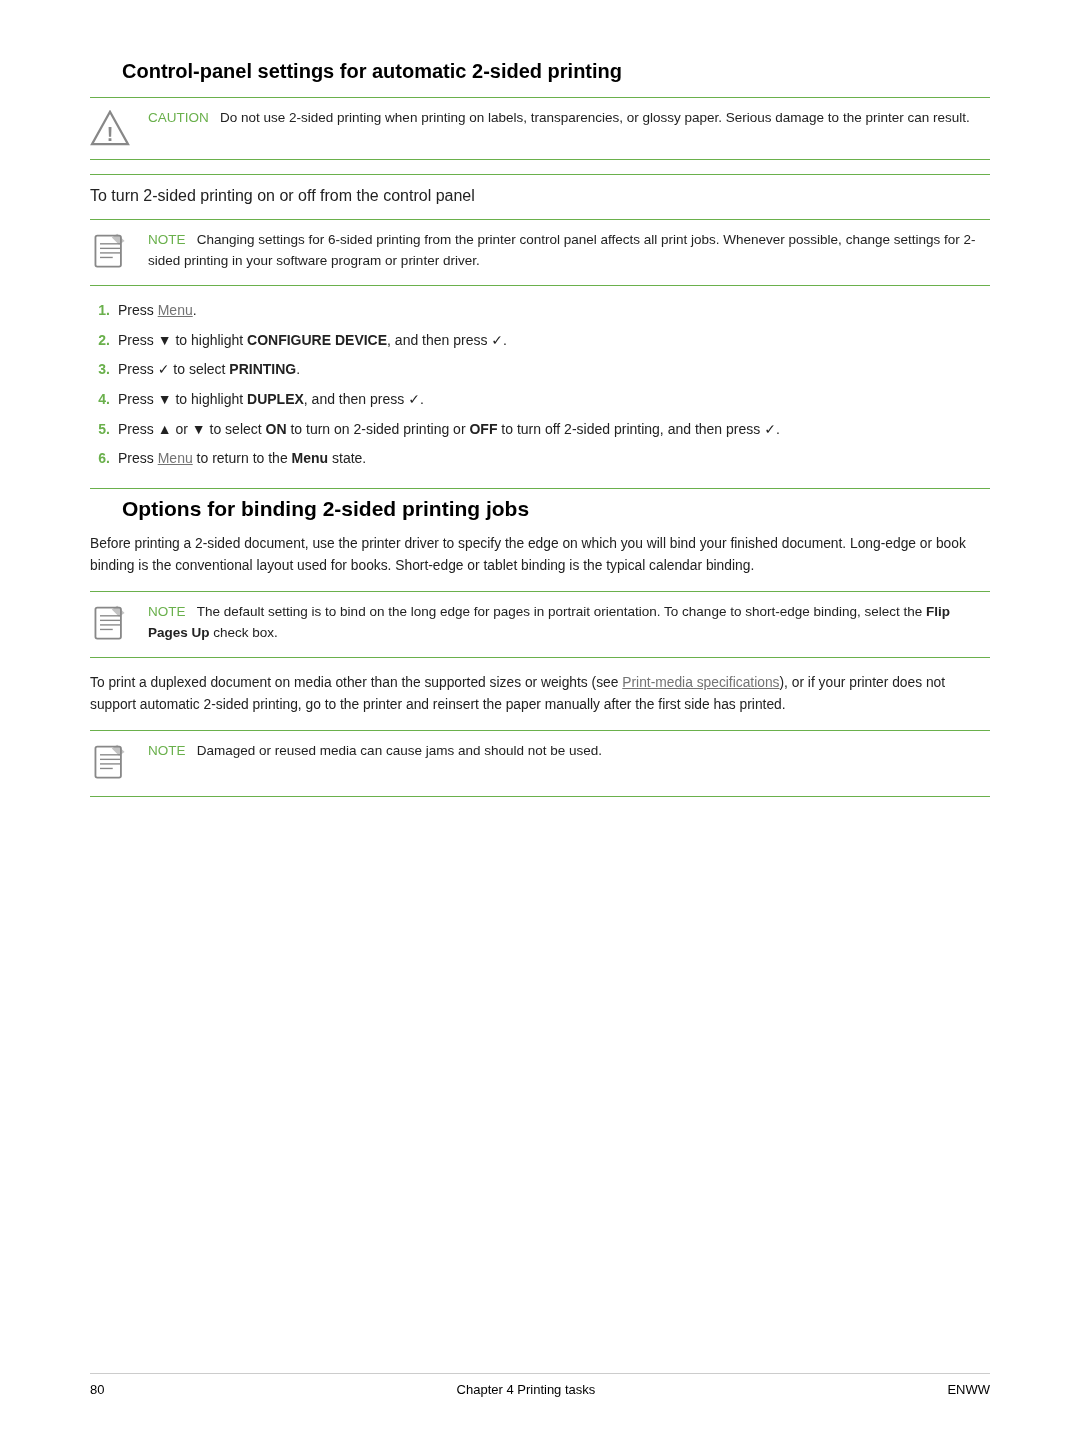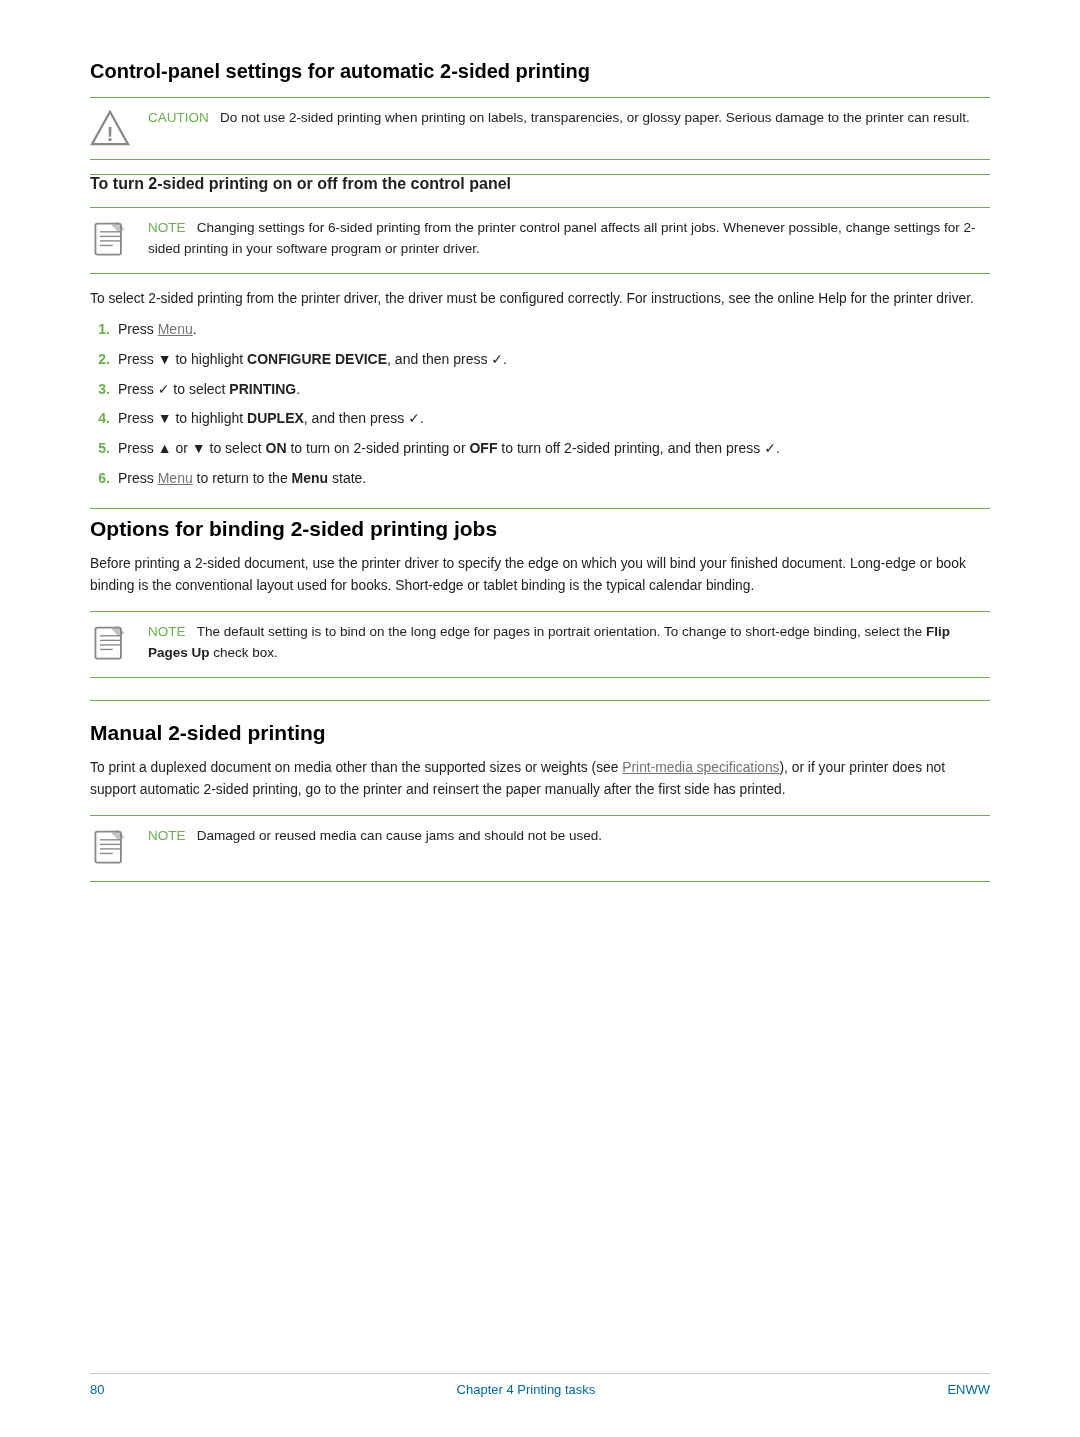--- a/index.html
+++ b/index.html
@@ -14,20 +14,21 @@
     }
     .page {
       padding: 60px 90px 80px 90px;
     }
 
     h2 {
       font-size: 20px;
       font-weight: bold;
       margin-bottom: 14px;
       color: #000;
+      margin-left: 32px;
     }
 
     p {
       margin-bottom: 10px;
       line-height: 1.55;
       color: #222;
     }
 
     
     .notice-box {
@@ -106,45 +107,45 @@
 
     
     .footer {
       position: absolute;
       bottom: 40px;
       left: 90px;
       right: 90px;
       display: flex;
       justify-content: space-between;
       font-size: 13px;
-      color: #0369a1;
+      color: #000000;
       border-top: 1px solid #ccc;
       padding-top: 8px;
     }
 
     .text-block {
       margin-bottom: 12px;
       line-height: 1.6;
       font-size: 13.8px;
     }
 
     .main-section-title {
       font-size: 21px;
       font-weight: bold;
       margin-top: 8px;
       margin-bottom: 12px;
     }
 
     .sub-section-title {
       font-size: 16px;
-      font-weight: bold;
+      font-weight: normal;
       margin-top: 4px;
       margin-bottom: 10px;
       border-top: 1px solid #6ab04c;
-      padding-top: 0;
+      padding-top: 12px;
     }
 
     .indent-para {
       margin-left: 0;
       margin-bottom: 10px;
       line-height: 1.55;
       font-size: 13.8px;
     }
   </style>
 </head>
@@ -181,21 +182,20 @@
 
         <path d="M30,2 L38,10 L32,14 L24,6 Z" fill="#888" opacity="0.5"></path>
       </svg>
     </div>
     <div class="notice-content">
       <span class="notice-label">NOTE</span>
       &nbsp;&nbsp;<span>Changing settings for 6-sided printing from the printer control panel affects all print jobs. Whenever possible, change settings for 2-sided printing in your software program or printer driver.</span>
     </div>
   </div>
 
-  <p class="indent-para">To select 2-sided printing from the printer driver, the driver must be configured correctly. For instructions, see the online Help for the printer driver.</p>
 
   <ol class="steps">
     <li>
       <span class="step-num">1.</span>
       <span class="step-content">Press <a href="#">Menu</a>.</span>
     </li>
     <li>
       <span class="step-num">2.</span>
       <span class="step-content">Press <span class="glyph-down">▼</span> to highlight <b>CONFIGURE DEVICE</b>, and then press <span class="glyph-check">✓</span>.</span>
     </li>
@@ -233,23 +233,20 @@
         <line x1="11" y1="28" x2="25" y2="28" stroke="#888" stroke-width="1.5"></line>
         <path d="M30,2 L38,10 L32,14 L24,6 Z" fill="#888" opacity="0.5"></path>
       </svg>
     </div>
     <div class="notice-content">
       <span class="notice-label">NOTE</span>
       &nbsp;&nbsp;<span>The default setting is to bind on the long edge for pages in portrait orientation. To change to short-edge binding, select the <b>Flip Pages Up</b> check box.</span>
     </div>
   </div>
 
-  <div style="border-top:1px solid #6ab04c; margin-top:22px; padding-top:12px;">
-    <h2 class="main-section-title">Manual 2-sided printing</h2>
-  </div>
 
   <p class="text-block">
     To print a duplexed document on media other than the supported sizes or weights (see <a href="#">Print-media specifications</a>), or if your printer does not support automatic 2-sided printing, go to the printer and reinsert the paper manually after the first side has printed.
   </p>
 
   <div class="notice-box">
     <div class="notice-icon">
       <svg class="note-icon-svg" viewBox="0 0 44 44" xmlns="http://www.w3.org/2000/svg">
         <rect x="6" y="4" width="28" height="34" rx="2" ry="2" fill="none" stroke="#888" stroke-width="2"></rect>
         <line x1="11" y1="13" x2="33" y2="13" stroke="#888" stroke-width="1.5"></line>

